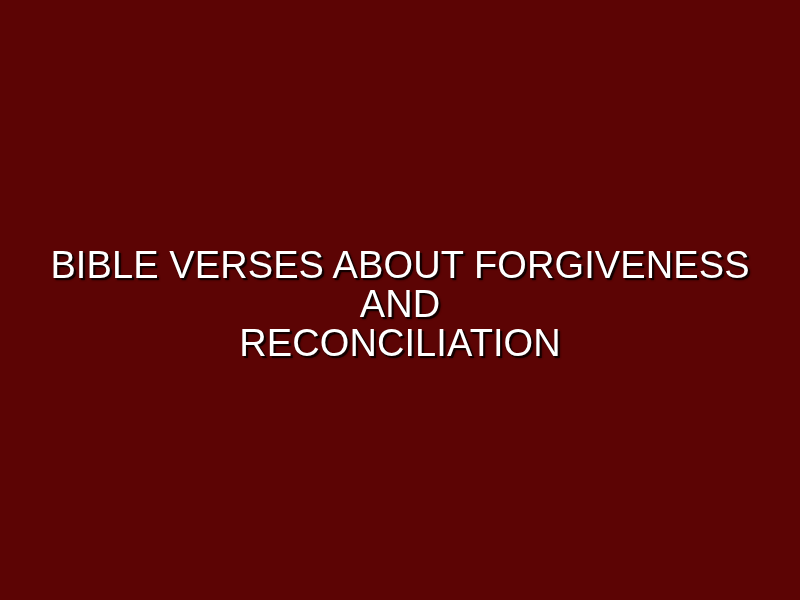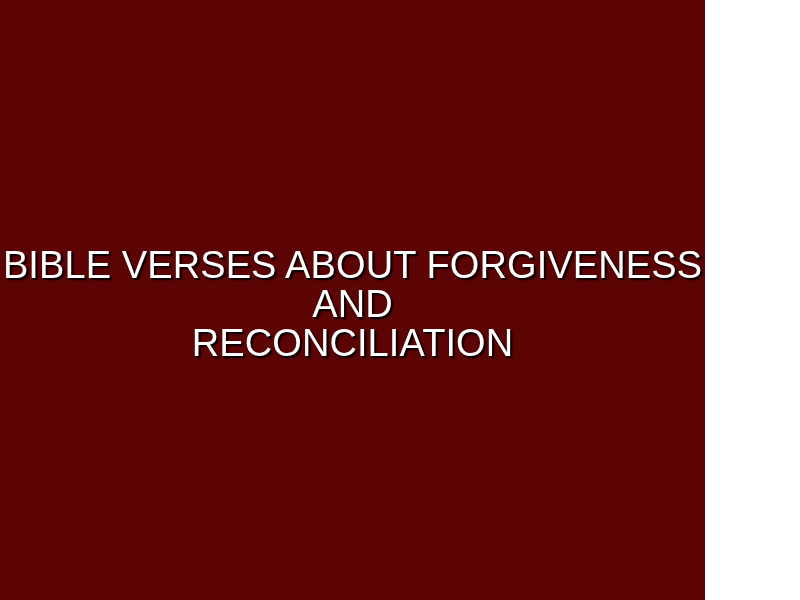--- a/index.html
+++ b/index.html
@@ -8,26 +8,26 @@
   }
 
   body {
     width: 800px;
     height: 600px;
     overflow: hidden;
   }
 
   #banner {
     position: relative;
-    width: 705px;
+    width: 800px;
     height: 600px;
     background: #5c0404;
     display: flex;
     align-items: center;
-    justify-content: flex-end;
+    justify-content: center;
     box-sizing: border-box;
   }
 
   #title-block {
     width: 720px;
     margin-top: 8px;
     text-align: center;
   }
 
   #title-text {

